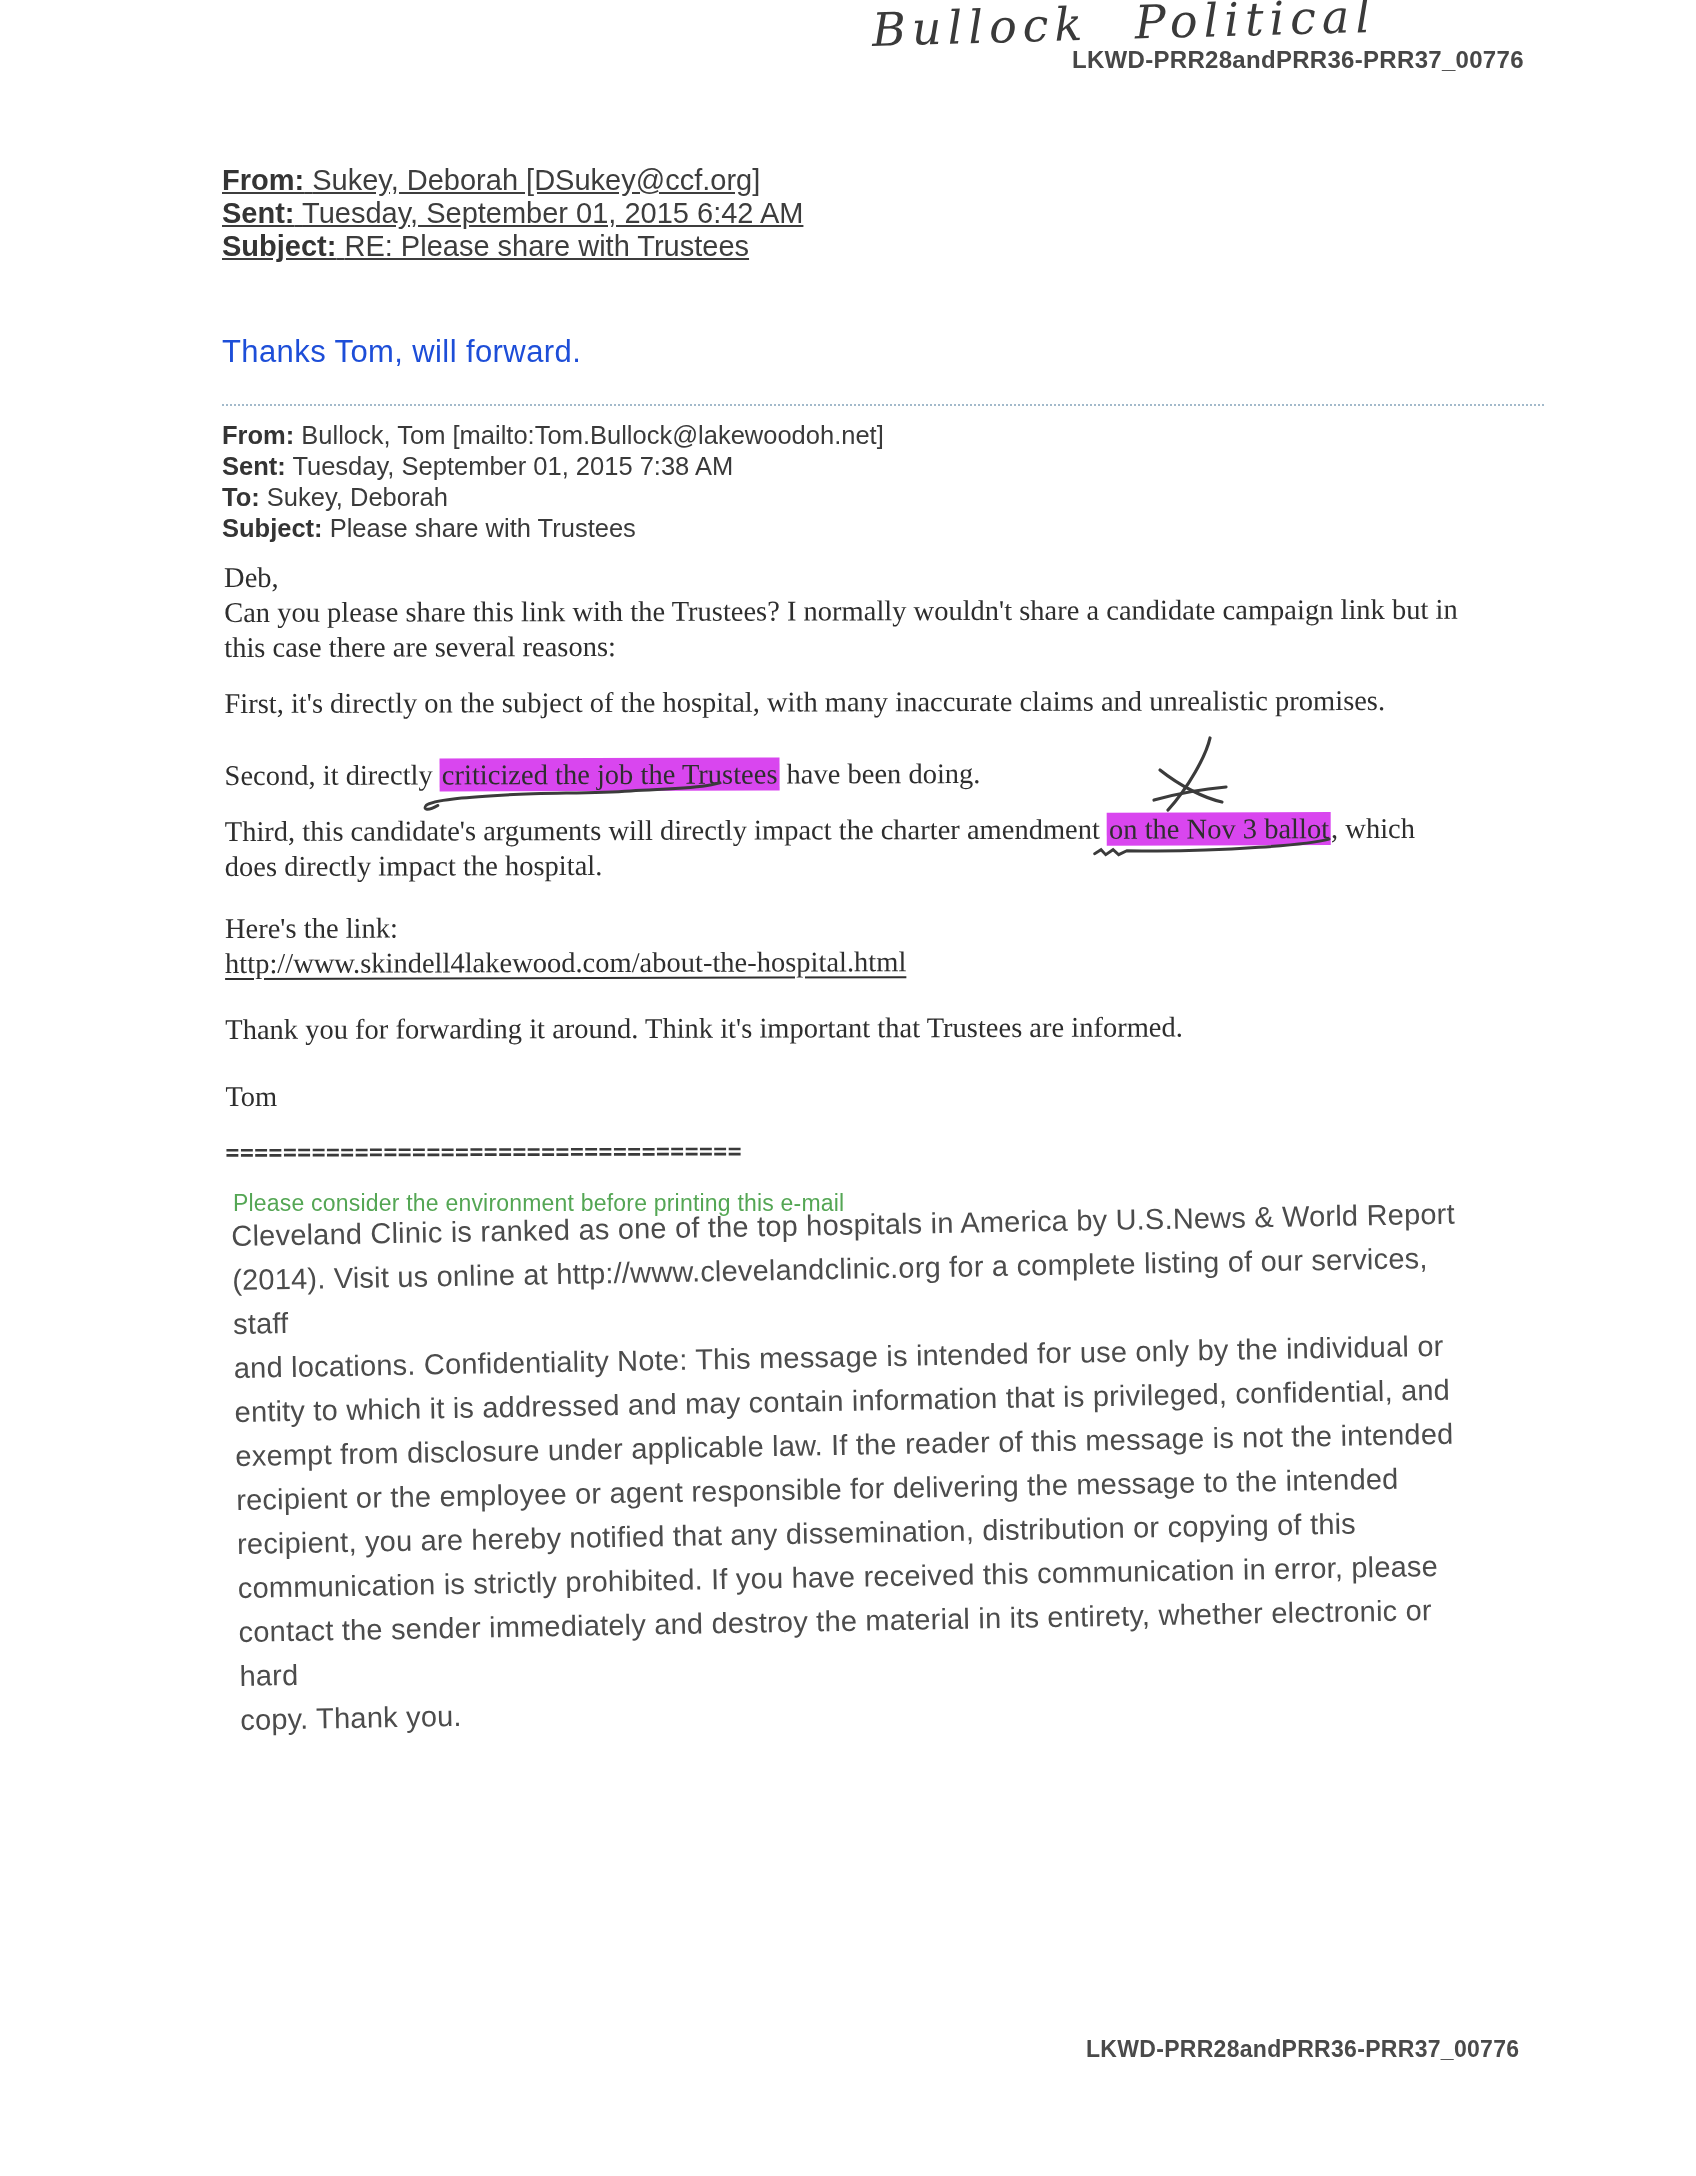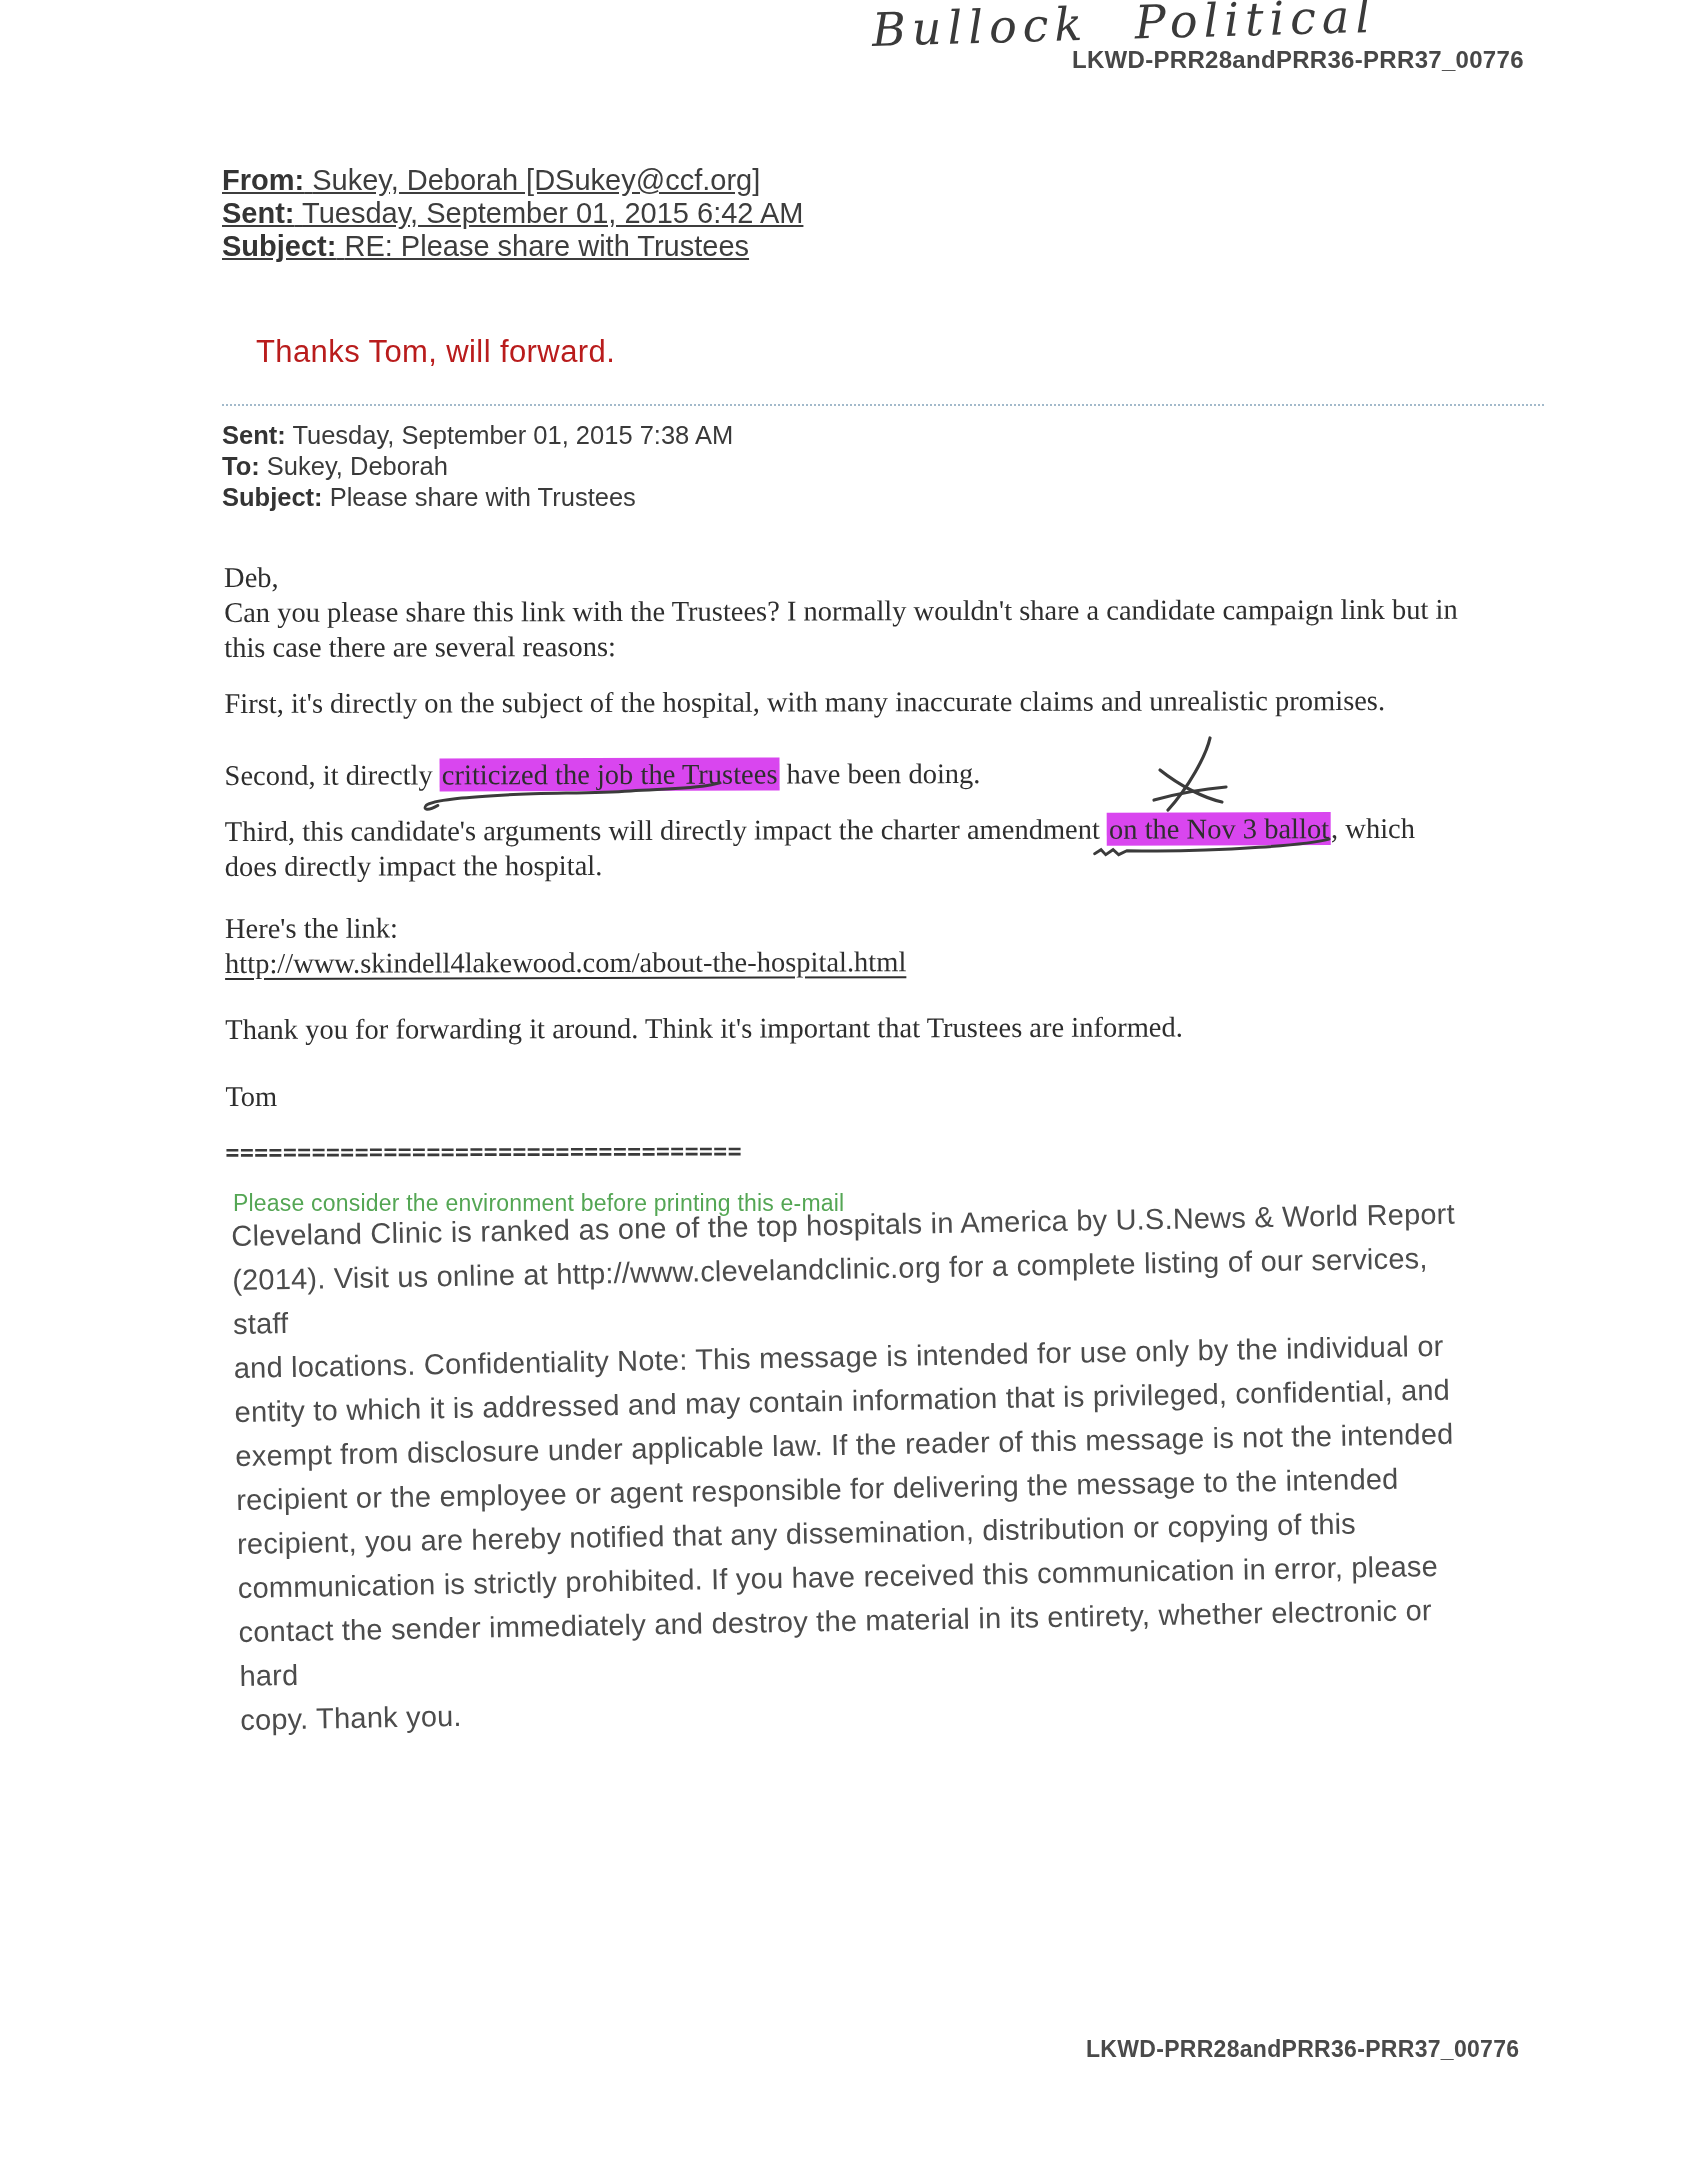--- a/index.html
+++ b/index.html
@@ -25,21 +25,21 @@
     font-size:23px;font-weight:bold;color:#4a4a4a;letter-spacing:0.3px;
   }
 
   
   .hdr1{position:absolute;left:222px;top:164px;font-size:29px;line-height:33px;color:#3d3d3d;text-decoration:underline;}
   .hdr2{position:absolute;left:222px;top:420px;font-size:25.5px;line-height:31px;color:#3a3a3a;}
   .hdr1 .lbl,.hdr2 .lbl{font-weight:bold;color:#343434;}
 
   .reply-line{
     position:absolute;left:222px;top:334px;
-    font-size:31px;color:#b91c1c;letter-spacing:0.4px;margin-left:34px;
+    font-size:31px;color:#1d4ed8;letter-spacing:0.4px;
   }
 
   .divider{
     position:absolute;left:222px;top:404px;width:1322px;height:0;
     border-top:2px dotted #93aec2;opacity:0.85;
   }
 
   
   .body-serif{
     position:absolute;left:224px;top:560px;width:1252px;
@@ -93,20 +93,21 @@
     <div><span class="lbl">From:</span> <span>Sukey, Deborah [DSukey@ccf.org]</span></div>
     <div><span class="lbl">Sent:</span> <span>Tuesday, September 01, 2015 6:42 AM</span></div>
     <div><span class="lbl">Subject:</span> <span>RE: Please share with Trustees</span></div>
   </div>
 
   <div class="reply-line">Thanks Tom, will forward.</div>
 
   <div class="divider"></div>
 
   <div class="hdr2">
+    <div><span class="lbl">From:</span> <span>Bullock, Tom [mailto:Tom.Bullock@lakewoodoh.net]</span></div>
     <div><span class="lbl">Sent:</span> <span>Tuesday, September 01, 2015 7:38 AM</span></div>
     <div><span class="lbl">To:</span> <span>Sukey, Deborah</span></div>
     <div><span class="lbl">Subject:</span> <span>Please share with Trustees</span></div>
   </div>
 
   <div class="body-serif">
     <p>
       <span>Deb,</span><br>
       <span>Can you please share this link with the Trustees? I normally wouldn't share a candidate campaign link but in<br>this case there are several reasons:</span>
     </p>

